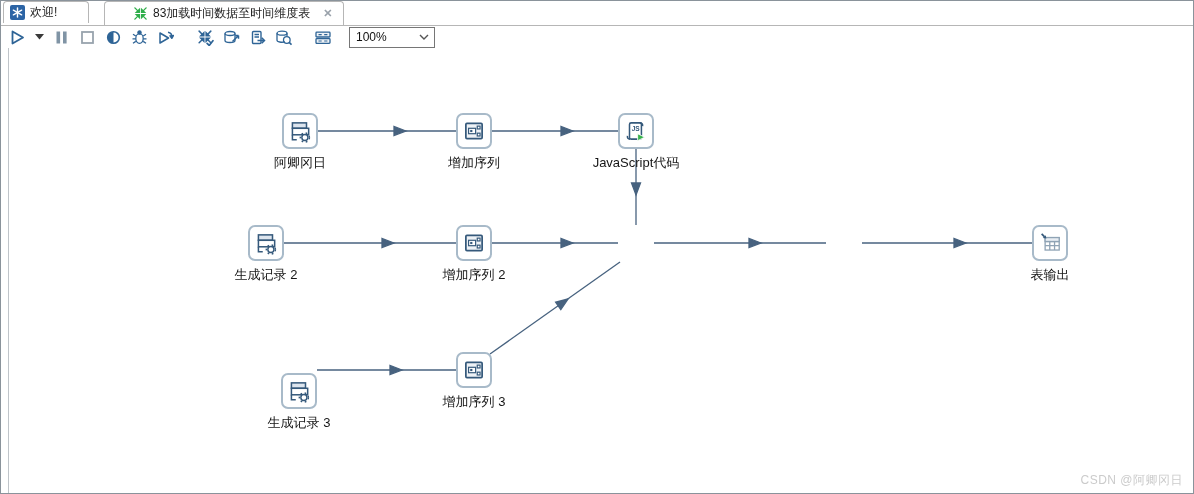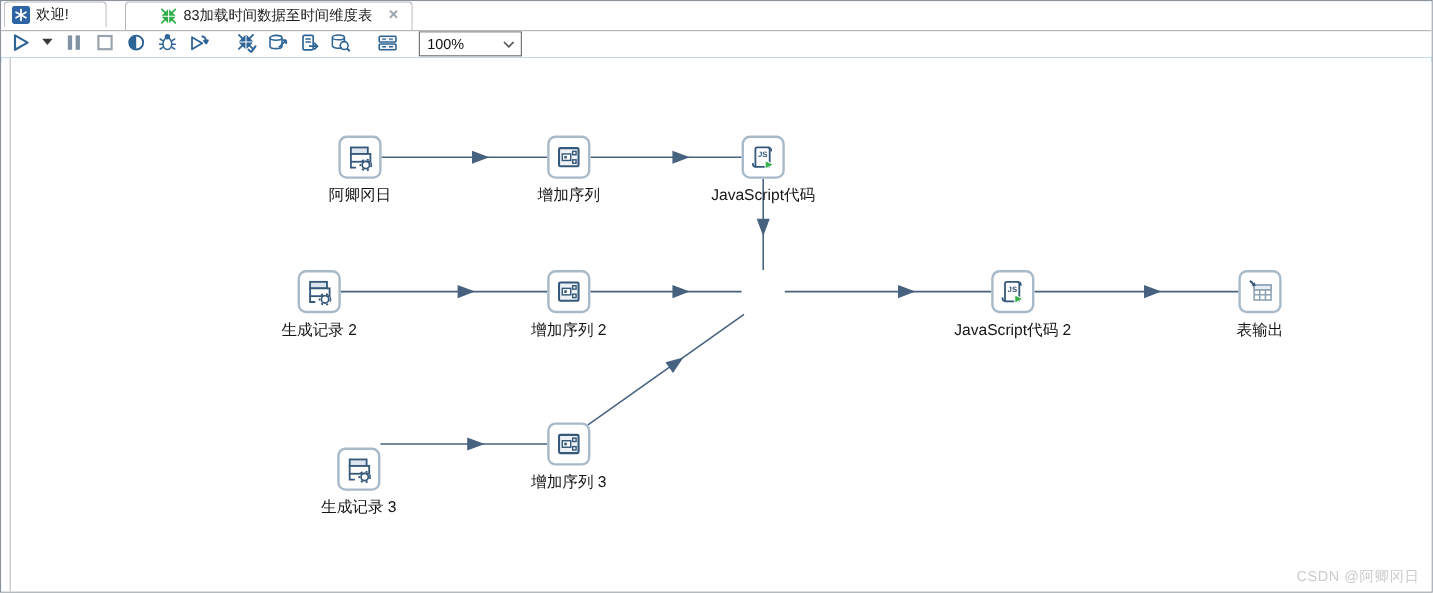--- a/index.html
+++ b/index.html
@@ -7,21 +7,21 @@
   
   .tabbar{position:relative;height:24px;display:flex;align-items:flex-start;background:#fff;border-bottom:1px solid #b6b6b6;}
   .tab{display:flex;align-items:center;gap:5px;height:21px;padding:0 10px 0 6px;background:#fff;
        border:1px solid #b6b6b6;border-bottom:none;border-radius:4px 4px 0 0;font-size:12px;color:#1c1c1c;cursor:default;}
   .tab.first{margin-left:2px;width:68px;}
   .tab.active{margin-left:15px;height:23px;margin-bottom:-1px;background:#fff;z-index:2;padding-left:28px;}
   .tab-icon{width:15px;height:15px;flex:0 0 auto;}
   .kettle-logo{background:#2c64a5;border-radius:2px;display:flex;align-items:center;justify-content:center;}
   .tab-close{margin-left:8px;color:#9aa2ab;font-size:11px;font-weight:bold;line-height:1;}
   
-  .toolbar{height:22px;display:flex;gap:6px;padding:0 0 0 6px;background:#fff;border-bottom:3px solid #0369a1;}
+  .toolbar{height:22px;display:flex;align-items:center;gap:6px;padding:0 0 0 6px;background:#fff;border-bottom:3px solid #0369a1;}
   .tbtn{width:20px;height:18px;display:flex;align-items:center;justify-content:center;flex:0 0 auto;}
   .tbtn.narrow{width:12px;}
   .tgap{width:8px;flex:0 0 auto;}
   .zoombox{margin-left:10px;width:84px;height:19px;border:1px solid #767676;background:#fff;display:flex;align-items:center;font-size:12px;color:#111;}
   .zoombox .zval{flex:1;padding-left:6px;}
   .zoombox .zchev{width:20px;display:flex;align-items:center;justify-content:center;color:#555;}
   
   .canvas{position:absolute;left:0;top:47px;right:0;bottom:0;background:#fff;}
   .canvas-border-left{position:absolute;left:7px;top:47px;bottom:0;width:1px;background:#bfc4c9;z-index:1;}
   .edges{position:absolute;left:0;top:0;width:1194px;height:494px;pointer-events:none;}
@@ -266,34 +266,20 @@
       <svg width="26" height="26" viewBox="0 0 24 24">
           <rect x="4.5" y="5" width="15" height="14" rx="1" stroke="#35597b" stroke-width="1.6" fill="#eef2f6"></rect>
           <rect x="7" y="9.5" width="6.5" height="5" fill="#fff" stroke="#35597b" stroke-width="1.1"></rect>
           <rect x="8.5" y="11" width="2" height="2" fill="#35597b"></rect>
           <rect x="15" y="7.5" width="2.6" height="2.6" fill="#fff" stroke="#35597b" stroke-width="1.1"></rect>
           <rect x="15" y="14" width="2.6" height="2.6" fill="#fff" stroke="#35597b" stroke-width="1.1"></rect>
         </svg>
     </div>
     <div class="node-label">增加序列 2</div>
   </div>
-  <div class="node" style="left:758px;top:224px">
-    <div class="node-icon">
-      <svg width="26" height="26" viewBox="0 0 24 24">
-          <g stroke="#35597b" stroke-width="1.4" fill="#fff">
-            <rect x="6" y="4.5" width="11" height="15" rx="1.5"></rect>
-            <path d="M15.5 4.5 q3 0.2 2.6 3" fill="none"></path>
-            <path d="M6.5 19.5 q-2.8 -0.2 -2.4 -3" fill="none"></path>
-          </g>
-          <text x="8" y="12" font-size="6" font-family="Liberation Sans,sans-serif" fill="#35597b" font-weight="bold">JS</text>
-          <polygon points="13.5,14.5 20,17.7 13.5,21" fill="#36b24a" stroke="#fff" stroke-width="0.8"></polygon>
-        </svg>
-    </div>
-    <div class="node-label">JavaScript代码 2</div>
-  </div>
   <div class="node" style="left:964px;top:224px">
     <div class="node-icon">
       <svg width="26" height="26" viewBox="0 0 24 24">
           <g stroke="#8fa3b5" stroke-width="1.2" fill="#fff">
             <rect x="7.5" y="7" width="13" height="11.5"></rect>
             <path d="M7.5 10.6 h13 M7.5 14.4 h13 M11.8 7 v11.5 M16.2 7 v11.5"></path>
             <rect x="7.5" y="7" width="13" height="3.6" fill="#e8edf3"></rect>
           </g>
           <line x1="4.3" y1="3.6" x2="7" y2="6.3" stroke="#35597b" stroke-width="1.6"></line>
           <polygon points="8.6,7.9 5.4,7.4 8.1,4.9" fill="#35597b"></polygon>

